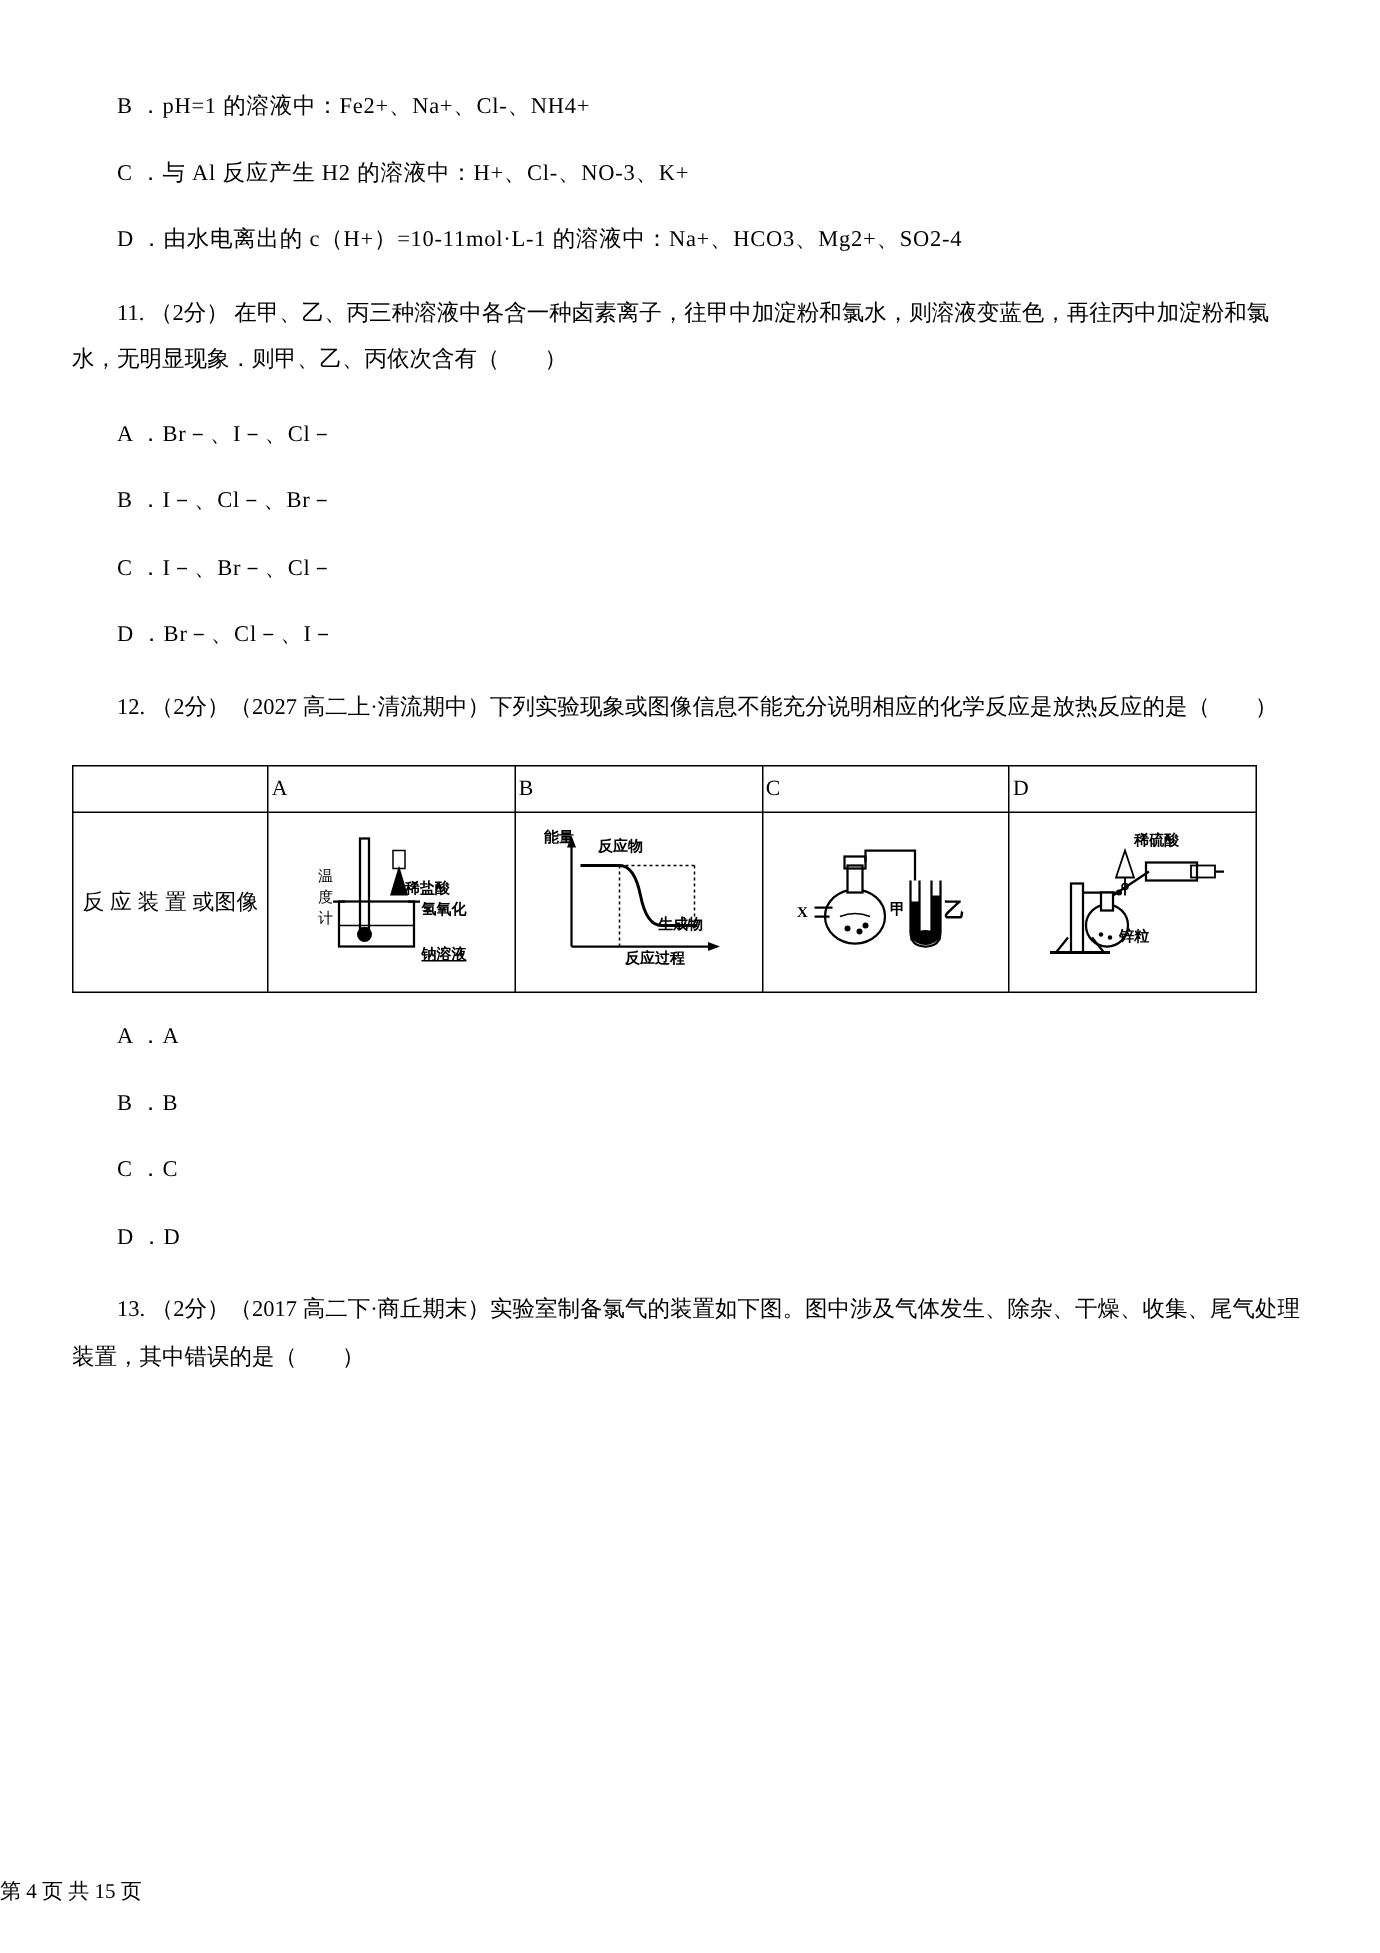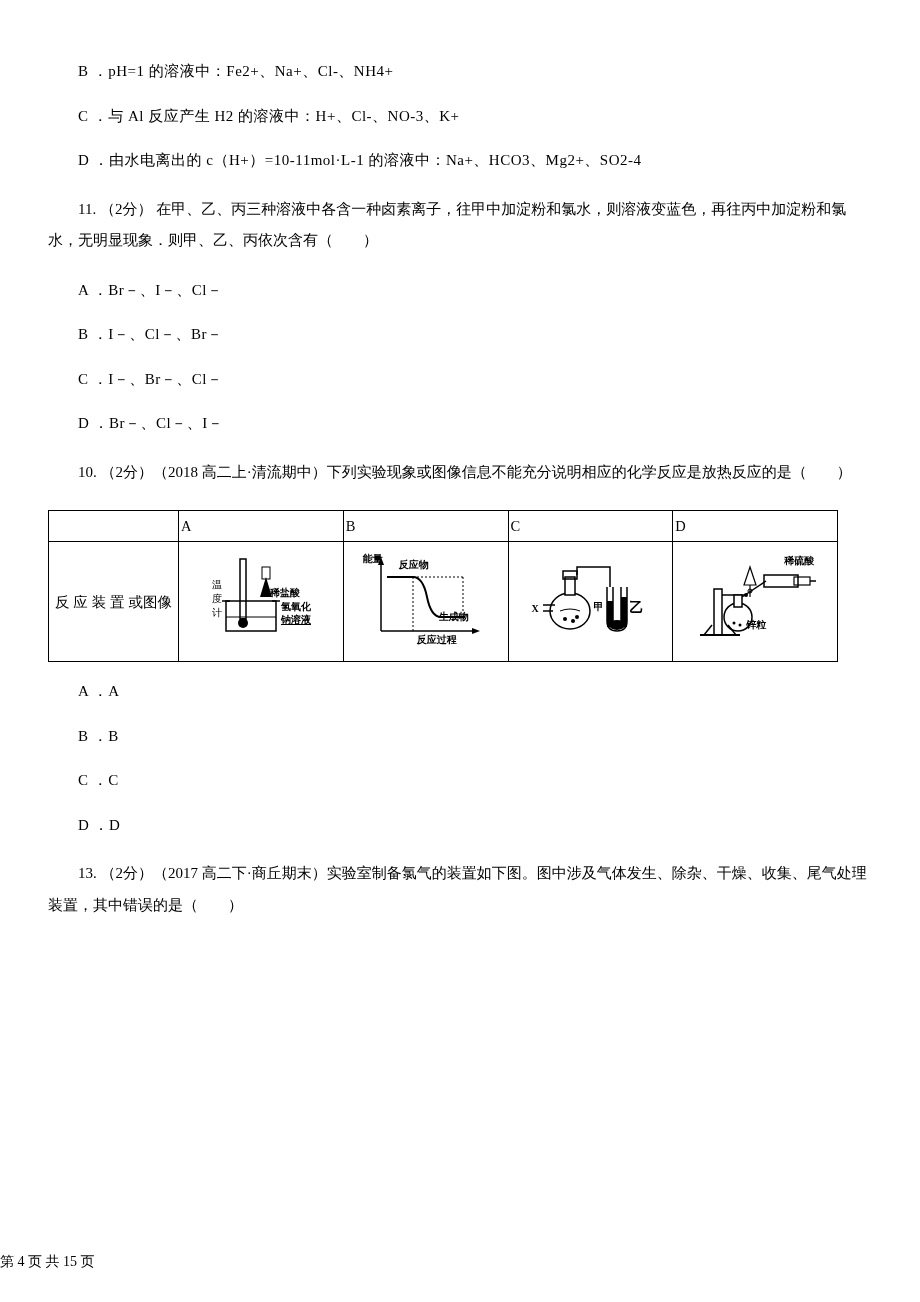--- a/index.html
+++ b/index.html
@@ -76,21 +76,21 @@
 <div class="option">C ．与 Al 反应产生 H2 的溶液中：H+、Cl-、NO-3、K+</div>
 <div class="option">D ．由水电离出的 c（H+）=10-11mol·L-1 的溶液中：Na+、HCO3、Mg2+、SO2-4</div>
 
 <div class="q-stem">11. （2分） 在甲、乙、丙三种溶液中各含一种卤素离子，往甲中加淀粉和氯水，则溶液变蓝色，再往丙中加淀粉和氯水，无明显现象．则甲、乙、丙依次含有（　　）</div>
 
 <div class="option">A ．Br－、I－、Cl－</div>
 <div class="option">B ．I－、Cl－、Br－</div>
 <div class="option">C ．I－、Br－、Cl－</div>
 <div class="option">D ．Br－、Cl－、I－</div>
 
-<div class="q-stem">10. （2分）（2018 高二上·清流期中）下列实验现象或图像信息不能充分说明相应的化学反应是放热反应的是（　　）</div>
+<div class="q-stem">12. （2分）（2027 高二上·清流期中）下列实验现象或图像信息不能充分说明相应的化学反应是放热反应的是（　　）</div>
 
 <table>
   <tbody>
       <tr>
     <td class="row-head"></td>
     <td class="col-a">A</td>
     <td class="col-b">B</td>
     <td class="col-c">C</td>
     <td class="col-d">D</td>
   </tr>
@@ -106,21 +106,21 @@
           <line x1="76" y1="52" x2="84" y2="52" stroke="#000" stroke-width="1.5"></line>
           <line x1="30" y1="68" x2="80" y2="68" stroke="#000" stroke-width="1"></line>
           <path d="M 70 28 L 64 48 L 76 48 Z" fill="#000"></path>
           <rect x="66" y="18" width="8" height="12" fill="none" stroke="#000" stroke-width="1"></rect>
         </svg>
         <span class="dia-label" style="left:16px; top:28px;">温</span>
         <span class="dia-label" style="left:16px; top:42px;">度</span>
         <span class="dia-label" style="left:16px; top:56px;">计</span>
         <span class="dia-label" style="left:74px; top:36px; font-weight:bold;">稀盐酸</span>
         <span class="dia-label" style="left:85px; top:50px; font-weight:bold;">氢氧化</span>
-        <span class="dia-label" style="left:85px; top:63px; font-weight:bold;text-decoration:underline;">钠溶液</span>
+        <span class="dia-label" style="left:85px; top:80px; font-weight:bold;text-decoration:underline;">钠溶液</span>
       </div>
     </td>
     <td class="diagram-cell">
       <div class="diagram-box">
         <svg width="130" height="100" viewBox="0 0 130 100">
           <line x1="20" y1="12" x2="20" y2="82" stroke="#000" stroke-width="1.5"></line>
           <line x1="20" y1="82" x2="115" y2="82" stroke="#000" stroke-width="1.5"></line>
           <polygon points="20,8 17,16 23,16" fill="#000"></polygon>
           <polygon points="119,82 111,79 111,85" fill="#000"></polygon>
           <path d="M 26 28 L 52 28 Q 62 28 66 48 Q 70 68 80 68 L 104 68" fill="none" stroke="#000" stroke-width="2"></path>
@@ -172,21 +172,21 @@
           <path d="M 60 18 L 54 36 L 66 36 Z" fill="none" stroke="#000" stroke-width="1.2"></path>
           <line x1="60" y1="36" x2="60" y2="48" stroke="#000" stroke-width="1.2"></line>
           <circle cx="60" cy="42" r="2" fill="none" stroke="#000"></circle>
           <line x1="52" y1="48" x2="76" y2="32" stroke="#000" stroke-width="1.5"></line>
           <rect x="74" y="26" width="34" height="12" fill="none" stroke="#000" stroke-width="1.5"></rect>
           <rect x="104" y="28" width="16" height="8" fill="none" stroke="#000" stroke-width="1.2"></rect>
           <line x1="120" y1="32" x2="126" y2="32" stroke="#000" stroke-width="1.5"></line>
           <circle cx="44" cy="74" r="1.5" fill="#000"></circle>
           <circle cx="50" cy="76" r="1.5" fill="#000"></circle>
         </svg>
-        <span class="dia-label" style="left:66px; top:4px; font-weight:bold;margin-left:28px;">稀硫酸</span>
+        <span class="dia-label" style="left:66px; top:4px; font-weight:bold;">稀硫酸</span>
         <span class="dia-label" style="left:56px; top:68px; font-weight:bold;text-align:center;">锌粒</span>
       </div>
     </td>
   </tr>
 </tbody>
   </table>
 
 <div class="option">A ．A</div>
 <div class="option">B ．B</div>
 <div class="option">C ．C</div>

